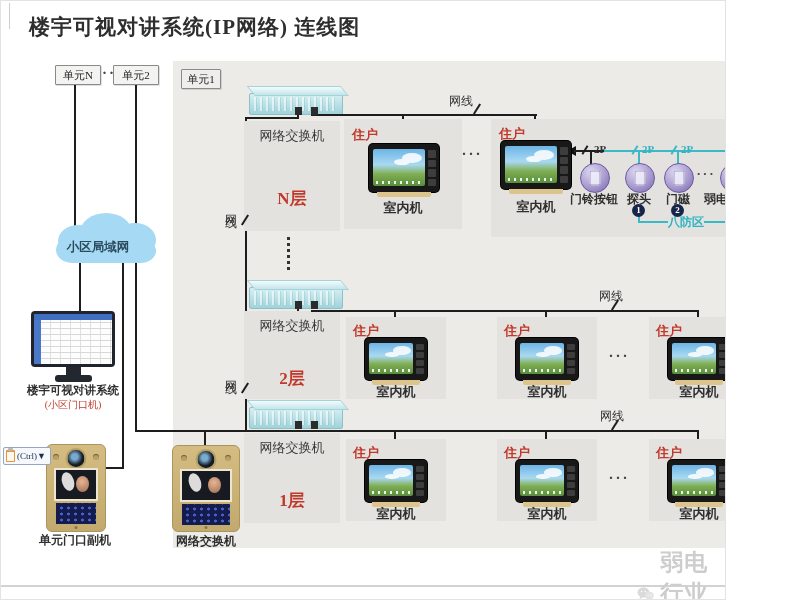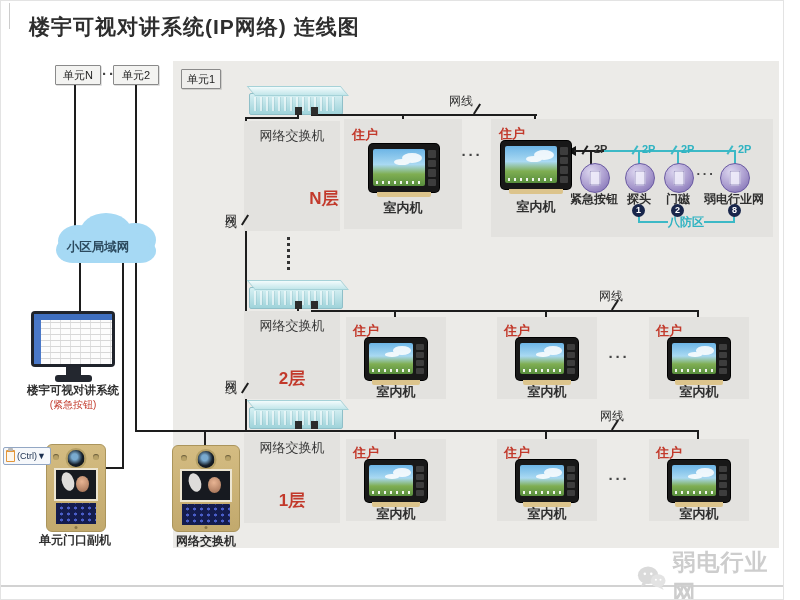--- a/index.html
+++ b/index.html
@@ -1,17 +1,17 @@
 <!DOCTYPE html>
 <html><head>
 <meta charset="utf-8">
 <style>
   html,body{margin:0;padding:0;background:#fff;}
-  #stage{position:relative;width:784px;height:600px;background:#ffffff;overflow:hidden;
-         font-family:Liberation Sans, sans-serif;border:1px solid #e3e3e3;box-sizing:border-box;}
+  #stage{position:relative;width:726px;height:600px;background:#ffffff;overflow:hidden;
+         font-family:Liberation Serif, serif;border:1px solid #e3e3e3;box-sizing:border-box;}
   .abs{position:absolute;}
   .lbl{position:absolute;white-space:nowrap;color:#2f2f2f;}
   .cx{transform:translateX(-50%);}
   .red{color:#c2392b;}
   .cyan{color:#2fb3c2;}
   .wire{position:absolute;background:#1d1d1d;}
   .wire.c{background:#3cb9c6;}
   .tick{position:absolute;width:12px;height:2px;background:#1d1d1d;transform:rotate(-58deg);}
   .tick.c{background:#3cb9c6;}
   .panel{position:absolute;background:#ecebe8;}
@@ -112,21 +112,21 @@
   <div class="wire" style="left:244px;top:116px;width:54px;height:2px;"></div>
   <div class="wire" style="left:296px;top:112px;width:2px;height:6px;"></div>
   <div class="wire" style="left:244px;top:312px;width:54px;height:2px;"></div>
   <div class="wire" style="left:296px;top:306px;width:2px;height:8px;"></div>
 
   <div class="gbox" style="left:243px;top:120px;width:96px;height:110px;"></div>
   <div class="sw" style="left:248px;top:92px;"></div>
   <div class="port" style="left:294px;top:106px;"></div>
   <div class="port" style="left:310px;top:106px;"></div>
   <div class="lbl cx" style="left:291px;top:126px;font-size:13px;color:#3a3a3a;">网络交换机</div>
-  <div class="lbl cx red" style="left:291px;top:186px;font-size:17px;font-weight:bold;margin-left:32px;">N层</div>
+  <div class="lbl cx red" style="left:291px;top:186px;font-size:17px;font-weight:bold;">N层</div>
 
   <div class="gbox" style="left:243px;top:310px;width:96px;height:88px;"></div>
   <div class="sw" style="left:248px;top:286px;"></div>
   <div class="port" style="left:294px;top:300px;"></div>
   <div class="port" style="left:310px;top:300px;"></div>
   <div class="lbl cx" style="left:291px;top:316px;font-size:13px;color:#3a3a3a;">网络交换机</div>
   <div class="lbl cx red" style="left:291px;top:366px;font-size:17px;font-weight:bold;">2层</div>
 
   <div class="gbox" style="left:243px;top:432px;width:96px;height:90px;"></div>
   <div class="sw" style="left:248px;top:406px;"></div>
@@ -214,21 +214,21 @@
   <div class="lbl cyan" style="left:641px;top:142px;font-size:11px;font-weight:bold;">2P</div>
   <div class="lbl cyan" style="left:680px;top:142px;font-size:11px;font-weight:bold;">2P</div>
   <div class="lbl cyan" style="left:737px;top:142px;font-size:11px;font-weight:bold;">2P</div>
 
   <div class="sensor" style="left:579px;top:162px;"></div>
   <div class="sensor" style="left:624px;top:162px;"></div>
   <div class="sensor" style="left:663px;top:162px;"></div>
   <div class="hdots" style="left:705px;top:165px;transform:translateX(-50%);font-size:13px;">···</div>
   <div class="sensor" style="left:719px;top:162px;"></div>
 
-  <div class="lbl cx" style="left:593px;top:190px;font-size:12px;font-weight:bold;">紧急按钮</div>
+  <div class="lbl cx" style="left:593px;top:190px;font-size:12px;font-weight:bold;">门铃按钮</div>
   <div class="lbl cx" style="left:638px;top:190px;font-size:12px;font-weight:bold;">探头</div>
   <div class="lbl cx" style="left:677px;top:190px;font-size:12px;font-weight:bold;">门磁</div>
   <div class="lbl cx" style="left:733px;top:190px;font-size:12px;font-weight:bold;">弱电行业网</div>
 
   <div class="badge" style="left:631px;top:203px;">1</div>
   <div class="badge" style="left:670px;top:203px;">2</div>
   <div class="badge" style="left:727px;top:203px;">8</div>
 
   <div class="wire c" style="left:637px;top:214px;width:2px;height:8px;"></div>
   <div class="wire c" style="left:637px;top:220px;width:30px;height:2px;"></div>
@@ -335,21 +335,21 @@
   <div class="mon">
     <div class="ms">
       <div class="bar"></div>
       <div class="side"></div>
       <div class="grid"></div>
     </div>
   </div>
   <div class="mon-neck"></div>
   <div class="mon-base"></div>
   <div class="lbl cx" style="left:72px;top:382px;font-size:11.5px;font-weight:bold;">楼宇可视对讲系统</div>
-  <div class="lbl cx red" style="left:72px;top:397px;font-size:10px;">(紧急按钮)</div>
+  <div class="lbl cx red" style="left:72px;top:397px;font-size:10px;">(小区门口机)</div>
 
   <div class="dm" style="left:45px;top:443px;width:58px;height:86px;">
     <div class="cam"></div>
     <div class="scw" style="left:6px;"></div>
     <div class="scw" style="right:6px;"></div>
     <div class="scr2"></div>
     <div class="pad"></div>
     <div class="pdot"></div>
   </div>
   <div class="lbl cx" style="left:74px;top:531px;font-size:12px;font-weight:bold;">单元门口副机</div>

